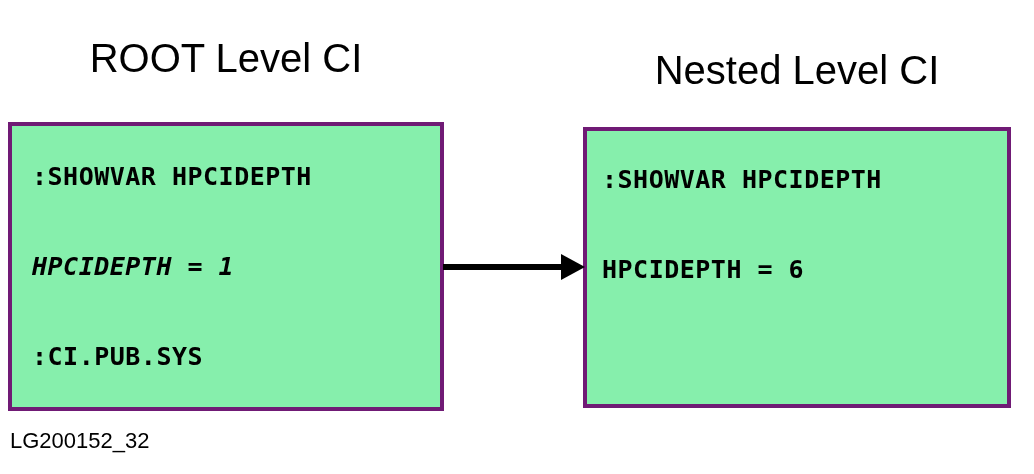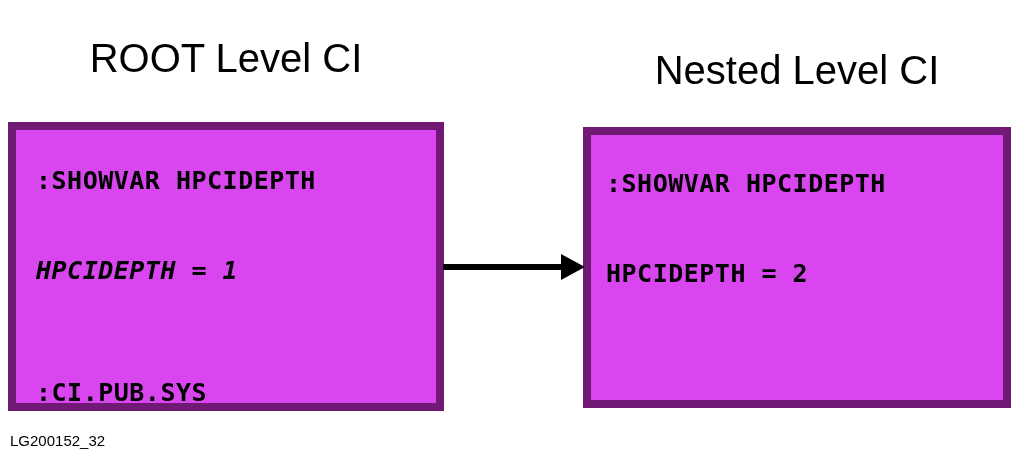--- a/index.html
+++ b/index.html
@@ -45,22 +45,22 @@
   #heading-nested {
     left: 583px;
     top: 36px;
     width: 428px;
     margin-top: 12px;
   }
 
   
   .ci-box {
     position: absolute;
-    background: #d946ef;
-    border: 8px solid #701a75;
+    background: #86efac;
+    border: 4px solid #701a75;
     box-sizing: border-box;
   }
   #box-root {
     left: 8px;
     top: 122px;
     width: 436px;
     height: 289px;
   }
   #box-nested {
     left: 583px;
@@ -84,42 +84,42 @@
     line-height: 30px;
     font-weight: 700;
     color: #000000;
     white-space: pre;
     letter-spacing: 0.5px;
   }
 
   
   #box-root .code-line.l0 { left: 20px; top: 36px; }
   #box-root .code-line.l1 { left: 20px; top: 126px; font-style: italic; }
-  #box-root .code-line.l2 { left: 20px; top: 216px; margin-top: 32px; }
+  #box-root .code-line.l2 { left: 20px; top: 216px; }
 
   
   #box-nested .code-line.l0 { left: 15px; top: 34px; }
   #box-nested .code-line.l1 { left: 15px; top: 124px; }
 
   
   #connector-arrow {
     position: absolute;
     left: 443px;
     top: 252px;
     width: 142px;
     height: 30px;
   }
 
   
   #figure-caption {
     position: absolute;
     left: 10px;
     top: 430px;
     font-family: "Liberation Sans", sans-serif;
-    font-size: 15px;
+    font-size: 22px;
     line-height: 22px;
     font-weight: 400;
     color: #000000;
     white-space: nowrap;
   }
 </style>
 </head>
 <body>
 
 <div class="stage">
@@ -132,21 +132,21 @@
     <div class="box-lines">
       <div class="code-line l0">:SHOWVAR HPCIDEPTH</div>
       <div class="code-line l1">HPCIDEPTH = 1</div>
       <div class="code-line l2">:CI.PUB.SYS</div>
     </div>
   </div>
 
   <div class="ci-box" id="box-nested">
     <div class="box-lines">
       <div class="code-line l0">:SHOWVAR HPCIDEPTH</div>
-      <div class="code-line l1">HPCIDEPTH = 2</div>
+      <div class="code-line l1">HPCIDEPTH = 6</div>
     </div>
   </div>
 
   <svg id="connector-arrow" viewBox="0 0 142 30">
     <rect x="0" y="12" width="122" height="6" fill="#000000"></rect>
     <polygon points="118,2 142,15 118,28" fill="#000000"></polygon>
   </svg>
 
   <div id="figure-caption">LG200152_32</div>
 

